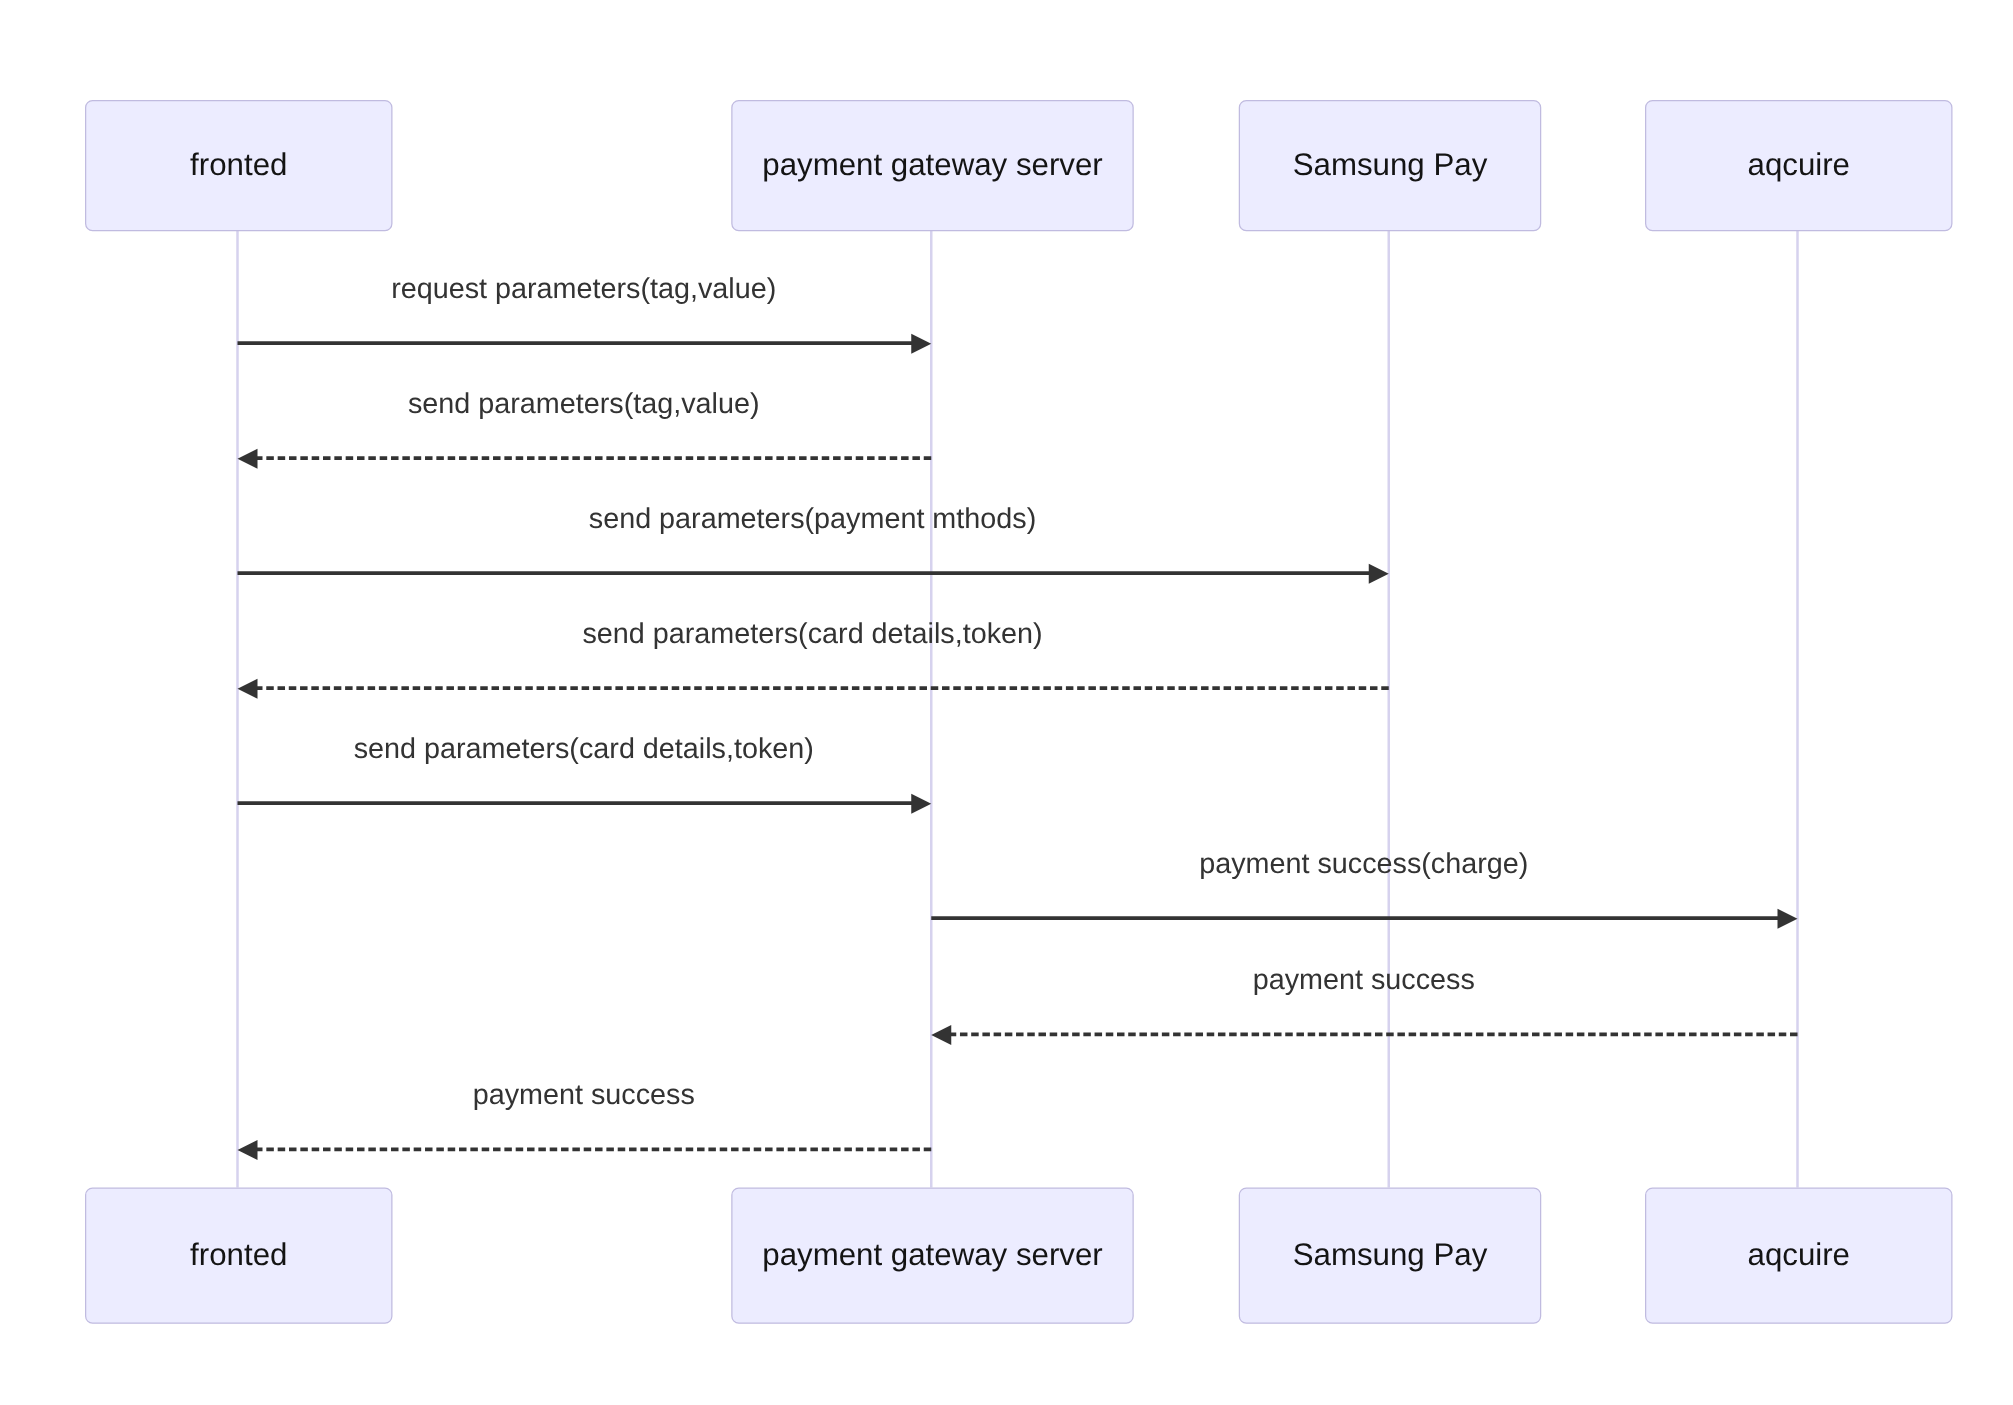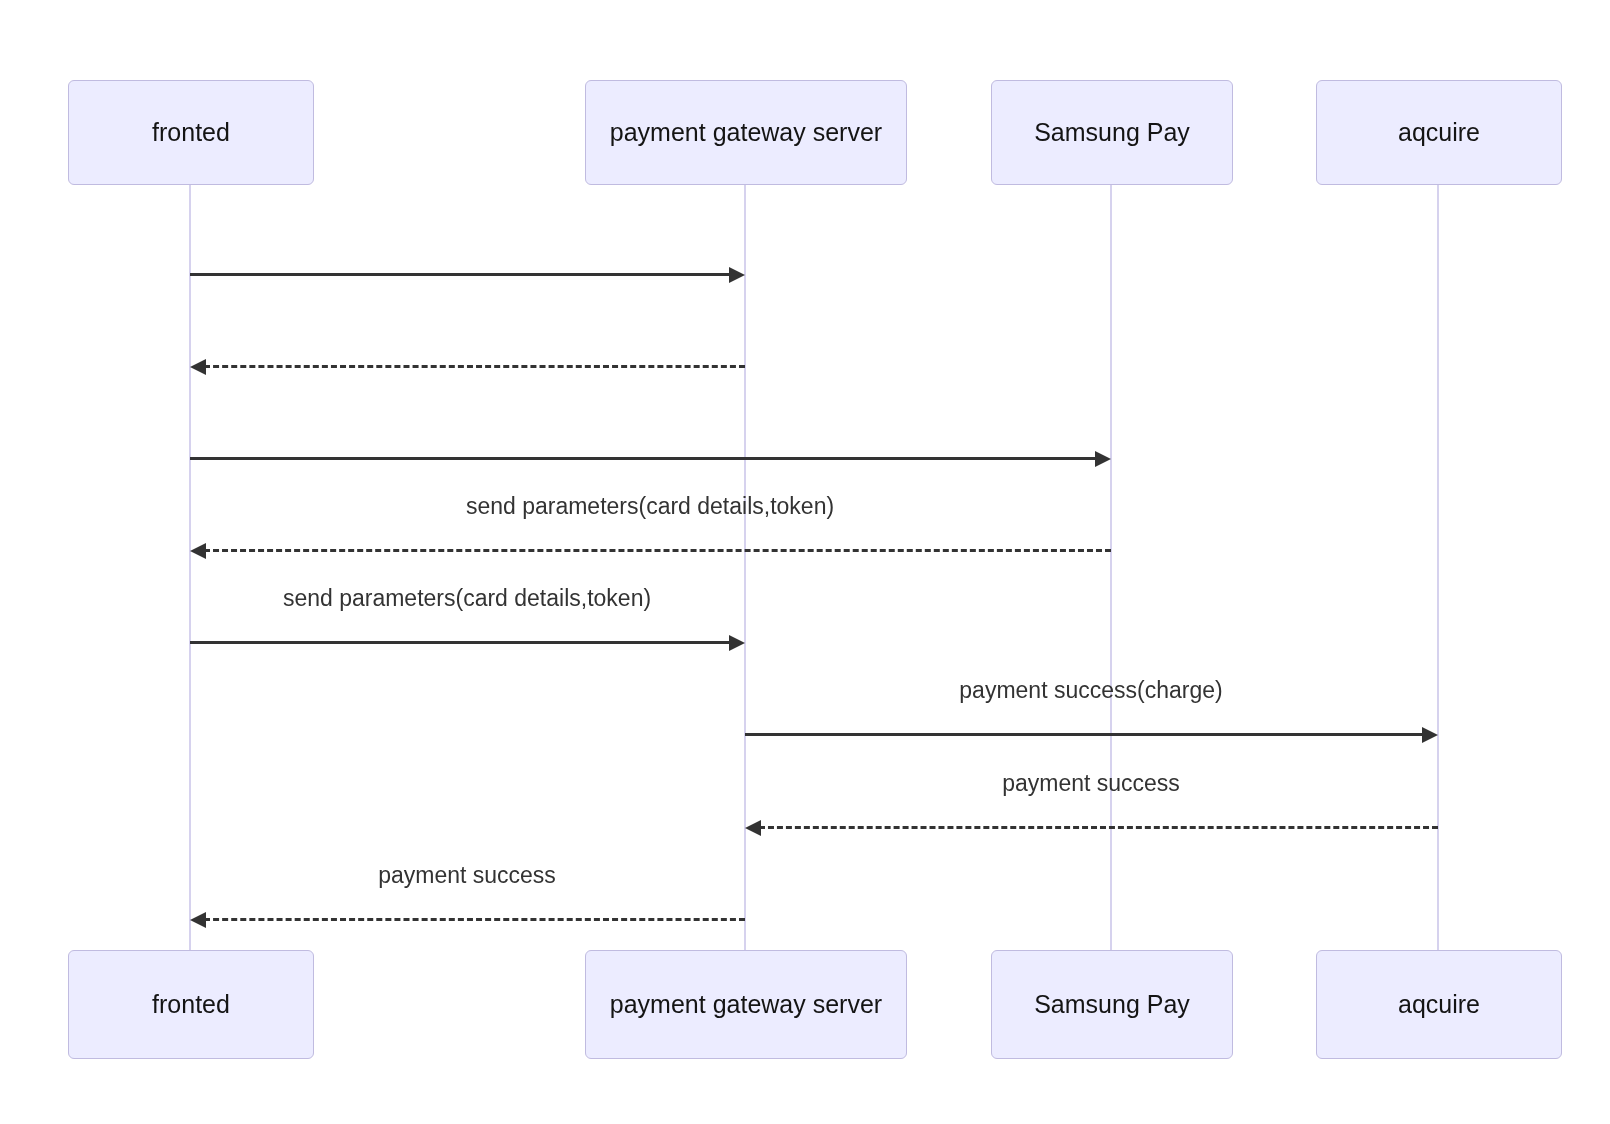--- a/index.html
+++ b/index.html
@@ -52,26 +52,29 @@
   <div class="actor" style="left:585px;  top:80px; width:320px; height:103px;">
       <span>payment gateway server</span>
     </div>
   <div class="actor" style="left:991px;  top:80px; width:240px; height:103px;">
       <span>Samsung Pay</span>
     </div>
   <div class="actor" style="left:1316px; top:80px; width:244px; height:103px;">
       <span>aqcuire</span>
     </div>
 
+  <div class="msg-label" style="left:467px; top:217px;">request parameters(tag,value)</div>
   <div class="msg-line solid" style="left:190px; top:273px; width:541px;"></div>
   <div class="arrowhead right" style="left:729px; top:267px;"></div>
 
+  <div class="msg-label" style="left:467px; top:309px;">send parameters(tag,value)</div>
   <div class="msg-line dashed" style="left:204px; top:365px; width:541px;"></div>
   <div class="arrowhead left" style="left:190px; top:359px;"></div>
 
+  <div class="msg-label" style="left:650px; top:401px;">send parameters(payment mthods)</div>
   <div class="msg-line solid" style="left:190px; top:457px; width:907px;"></div>
   <div class="arrowhead right" style="left:1095px; top:451px;"></div>
 
   <div class="msg-label" style="left:650px; top:493px;">send parameters(card details,token)</div>
   <div class="msg-line dashed" style="left:204px; top:549px; width:907px;"></div>
   <div class="arrowhead left" style="left:190px; top:543px;"></div>
 
   <div class="msg-label" style="left:467px; top:585px;">send parameters(card details,token)</div>
   <div class="msg-line solid" style="left:190px; top:641px; width:541px;"></div>
   <div class="arrowhead right" style="left:729px; top:635px;"></div>

